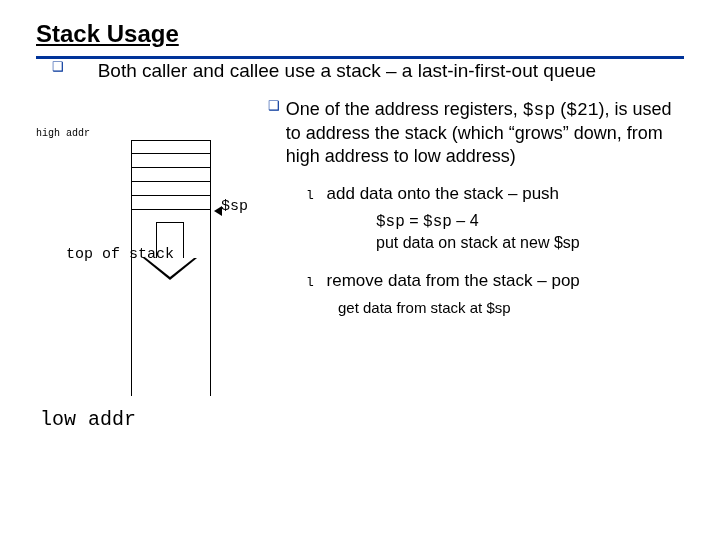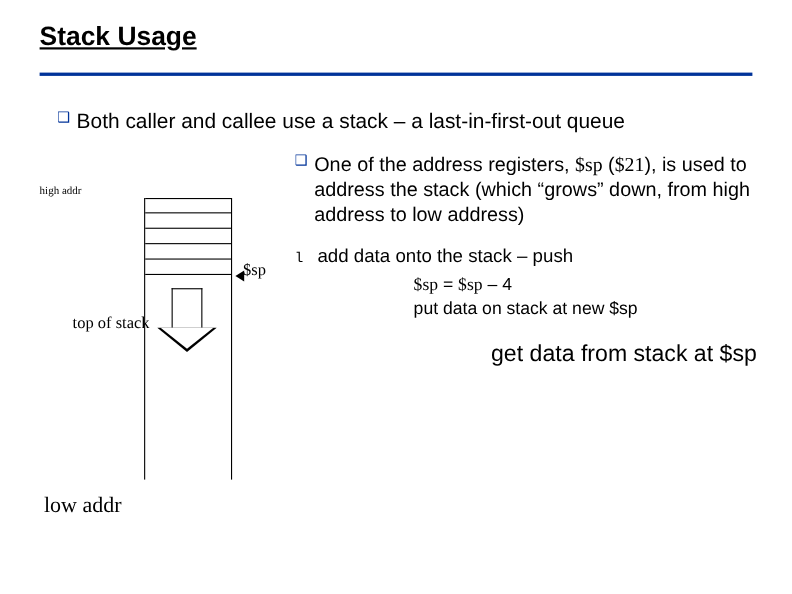--- a/index.html
+++ b/index.html
@@ -7,29 +7,29 @@
     width: 720px;
     height: 540px;
     background: #fff;
     font-family: Arial, Helvetica, sans-serif;
     font-size: 16px;
     color: #000;
     position: relative;
     overflow: hidden;
     padding: 20px 36px 0 36px;
   }
-  .title-wrap { border-bottom: 3px solid #003399; padding-bottom: 18px; margin-bottom: 30px; }
+  .title-wrap { border-bottom: 3px solid #003399; padding-bottom: 8px; margin-bottom: 0; }
   .title { font-size: 24px; font-weight: 700; text-decoration: underline; }
   .bullet-q { color: #003399; font-size: 13px; margin-right: 6px; vertical-align: 2px; }
   .bullet-l { color: #000; font-size: 13px; margin-right: 8px; font-family: 'Courier New', monospace; }
   .row1 { display: flex; align-items: flex-start; margin-left: 16px; margin-bottom: 14px; }
-  .row1 .txt { font-size: 19px; line-height: 1.3; }
+  .row1 .txt { font-size: 19px; line-height: 1.3; margin-left: 28px; }
   .content { position: relative; height: 380px; }
   .diagram { position: absolute; left: 0; top: 0; width: 250px; height: 330px; }
-  .mono { font-family: Liberation Serif, serif; }
+  .mono { font-family: Liberation Mono, monospace; }
   .lbl-high { position: absolute; left: 0; top: 30px; font-size: 10px; }
   .lbl-low  { position: absolute; left: 4px; top: 310px; font-size: 20px; }
   .lbl-top  { position: absolute; left: 30px; top: 100px; font-size: 15px; margin-top: 48px; }
   .lbl-sp   { position: absolute; left: 185px; top: 100px; font-size: 15px; }
   .stack-box {
     position: absolute; left: 95px; top: 42px; width: 80px; height: 256px;
     border-left: 1.5px solid #000; border-right: 1.5px solid #000;
   }
   .stack-row { height: 14px; border-bottom: 1.5px solid #000; }
   .stack-row.first { border-top: 1.5px solid #000; }
@@ -46,24 +46,24 @@
     border-top: 22px solid #000; position: relative;
   }
   .down-arrow .head::after {
     content: ""; position: absolute; left: -24px; top: -22px;
     width: 0; height: 0;
     border-left: 24px solid transparent; border-right: 24px solid transparent;
     border-top: 19px solid #fff;
   }
   .rtext { position: absolute; left: 232px; top: 0; width: 420px; }
   .para1 { display: flex; align-items: flex-start; font-size: 18px; line-height: 1.3; margin-bottom: 14px; }
-  .push  { font-size: 17px; line-height: 1.3; margin-bottom: 6px; }
+  .push  { margin-left: 38px; font-size: 17px; line-height: 1.3; margin-bottom: 6px; }
   .push-code { margin-left: 108px; font-size: 16px; line-height: 1.3; margin-bottom: 16px; }
   .pop   { margin-left: 38px; font-size: 17px; line-height: 1.3; margin-bottom: 6px; }
-  .pop-code { margin-left: 70px; font-size: 21px; line-height: 1.3; text-align: right; }
+  .pop-code { margin-left: 70px; font-size: 15px; line-height: 1.3; }
 </style>
 </head>
 <body>
 
 <div class="title-wrap">
   <span class="title">Stack Usage</span>
 </div>
 
 <div class="row1">
   <span class="bullet-q">❑</span>
@@ -103,18 +103,22 @@
       <span class="bullet-l">l</span>
       <span>add data onto the stack – push</span>
     </div>
     <div class="push-code">
       <div>
         <span class="mono">$sp</span><span> = </span><span class="mono">$sp</span><span> – 4</span>
       </div>
       <div>put data on stack at new $sp</div>
     </div>
 
+    <div class="pop">
+      <span class="bullet-l">l</span>
+      <span>remove data from the stack – pop</span>
+    </div>
     <div class="pop-code">
       <div>get data from stack at $sp</div>
     </div>
   </div>
 
 </div>
 
 </body></html>

